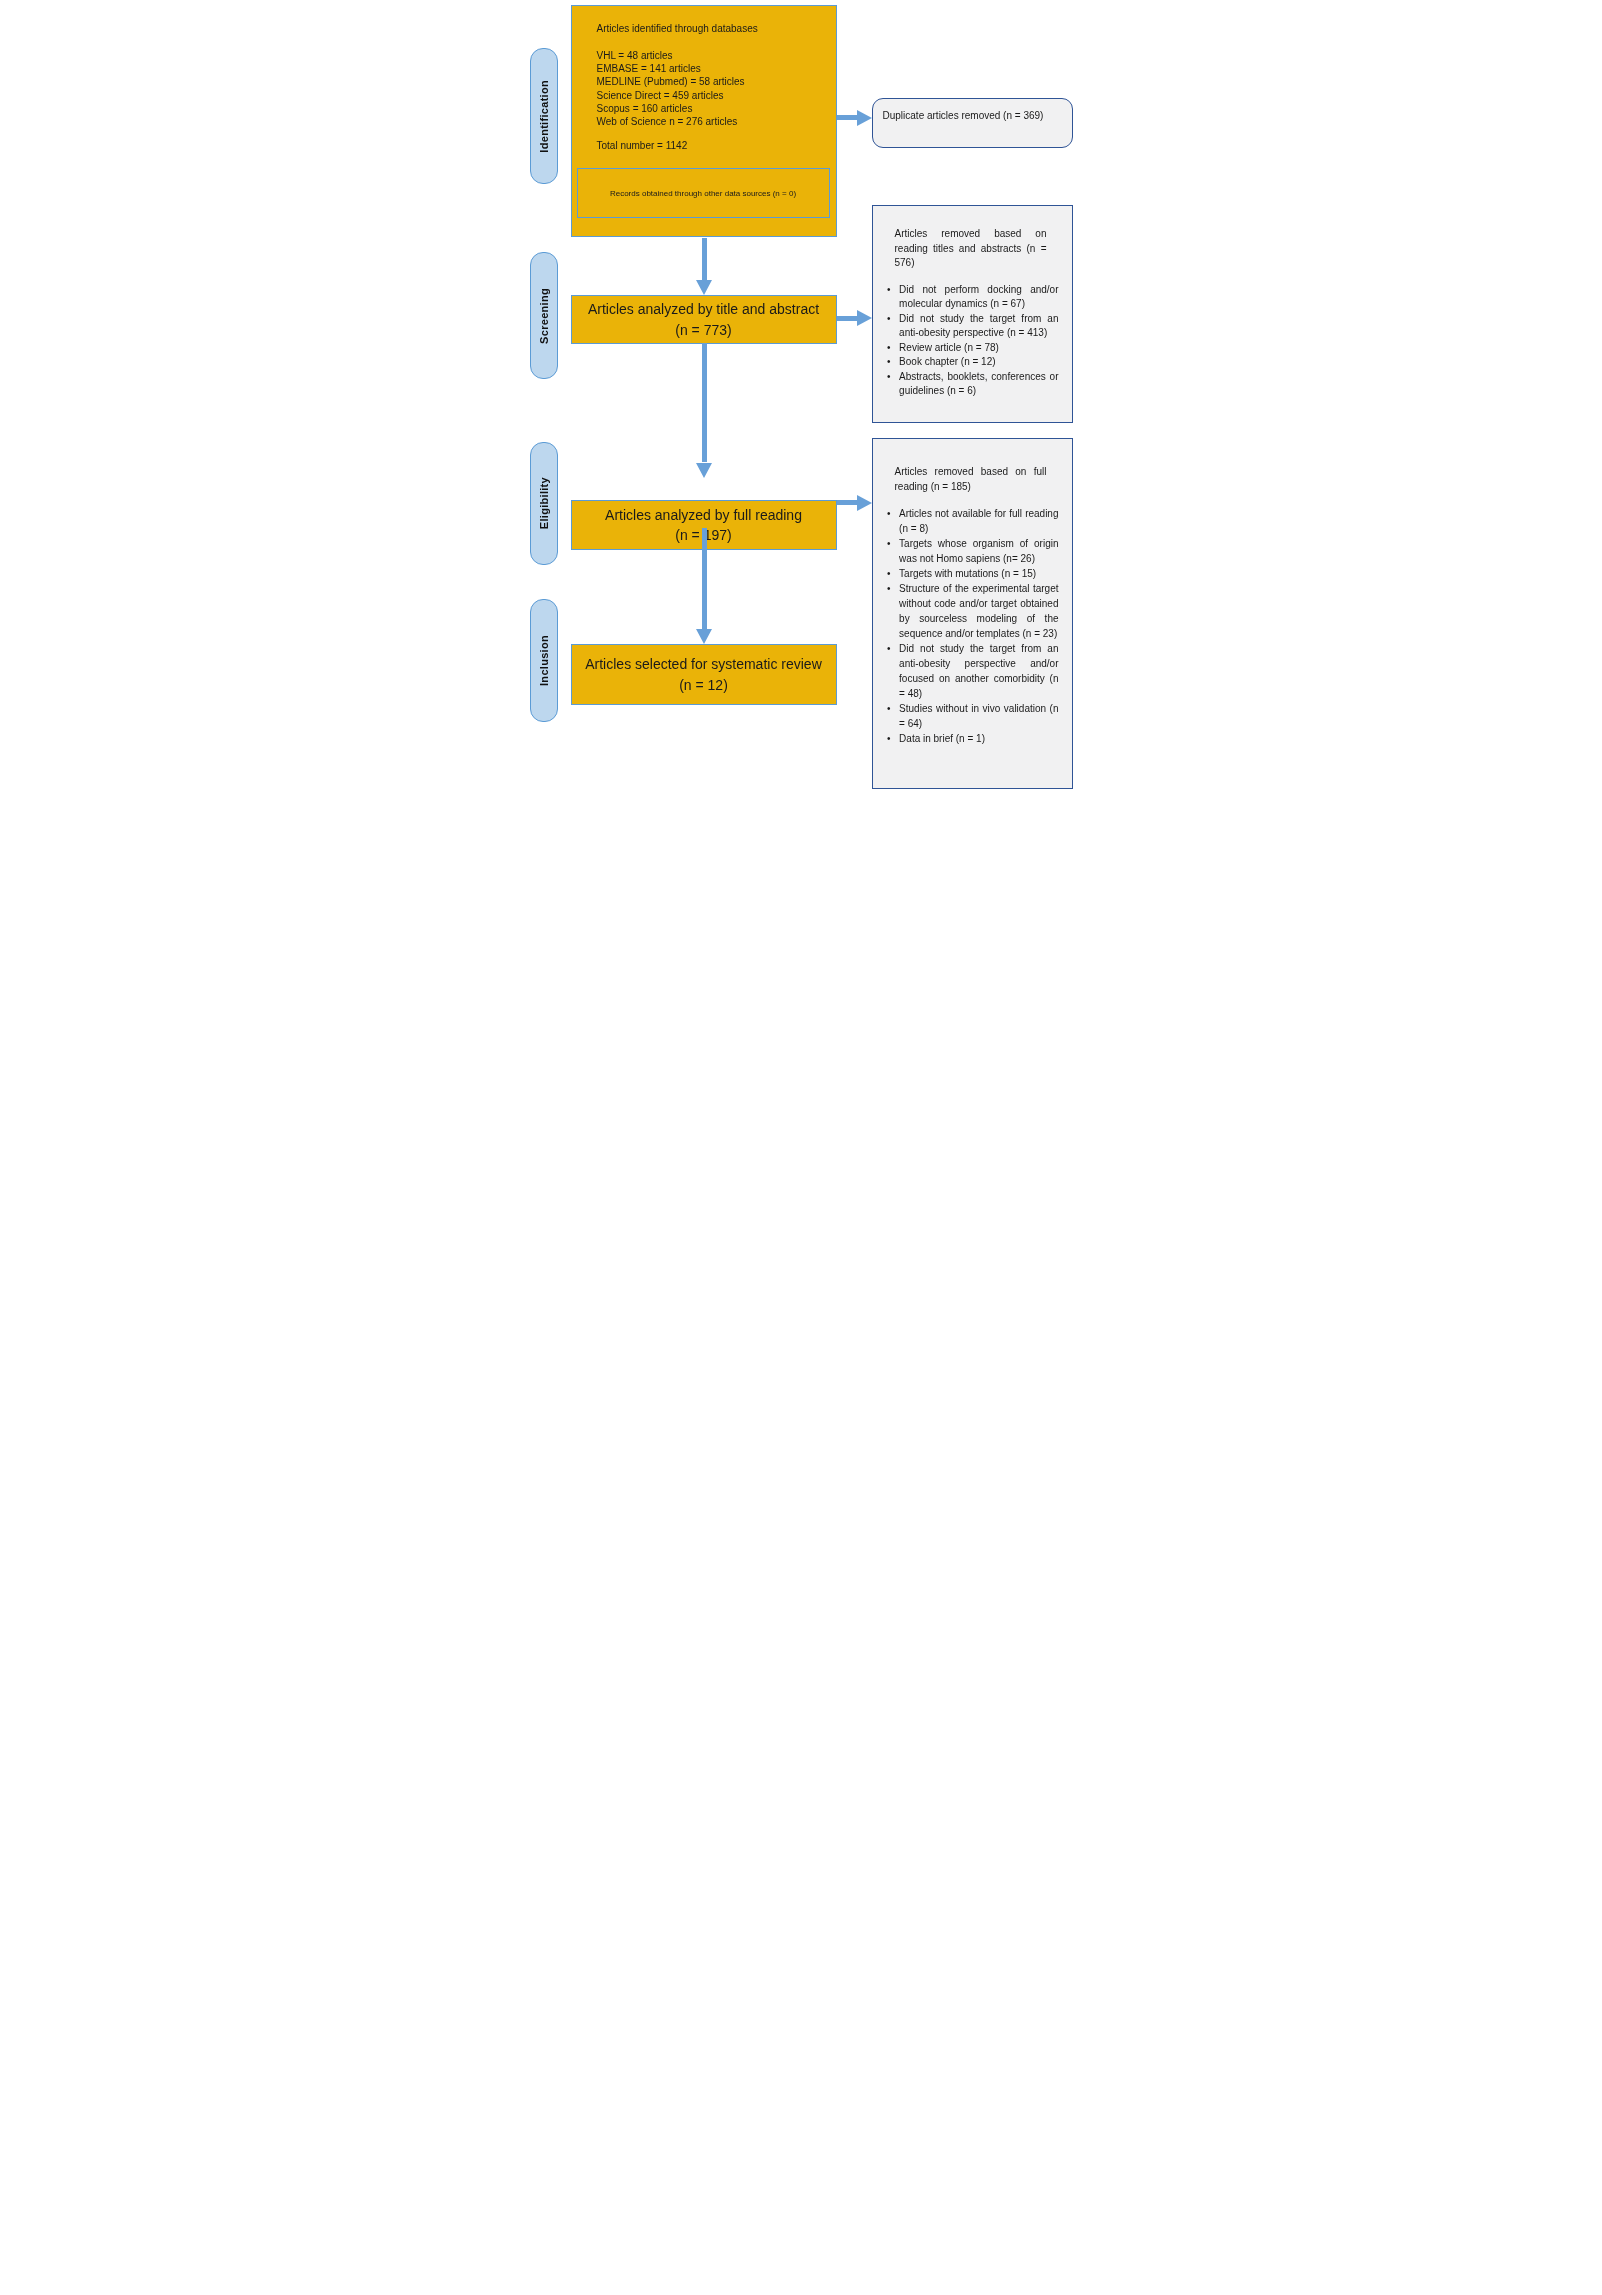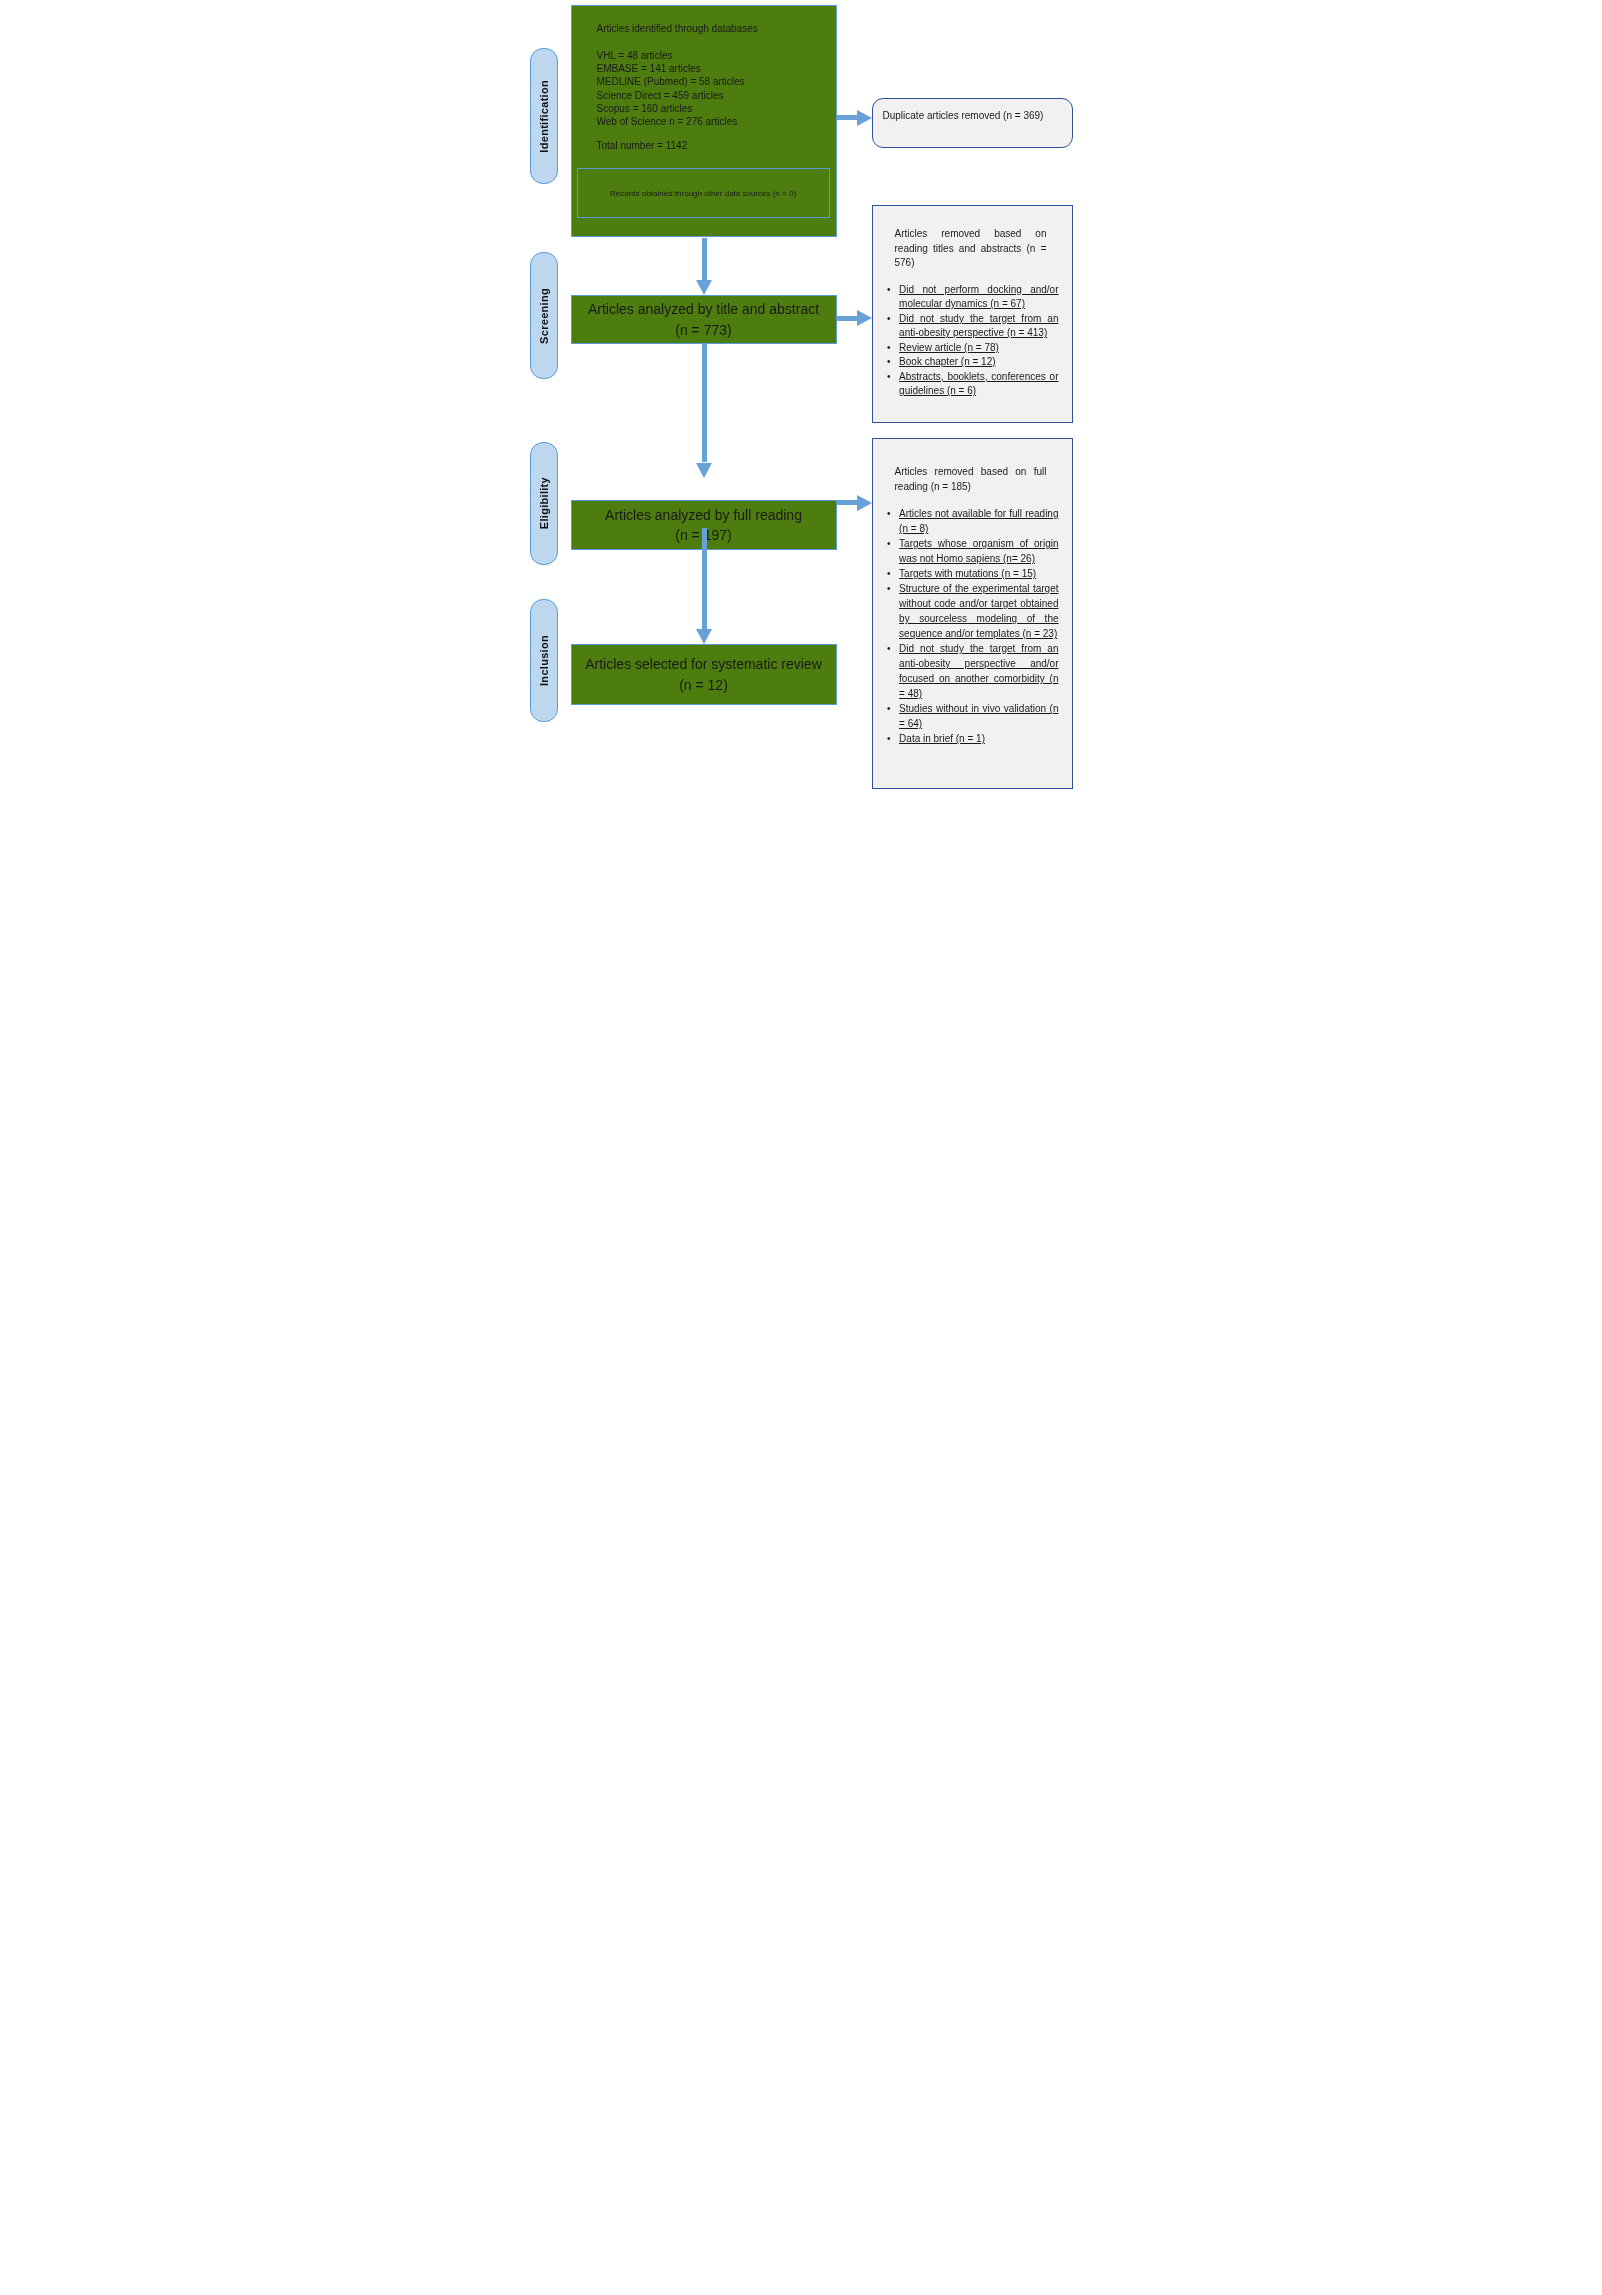--- a/index.html
+++ b/index.html
@@ -20,21 +20,21 @@
     white-space:nowrap;
   }
   #pill-identification { top:48px;  height:136px; }
   #pill-screening      { top:252px; height:127px; }
   #pill-eligibility    { top:442px; height:123px; }
   #pill-inclusion      { top:599px;height:123px; }
 
   
   .flowbox {
     position:absolute; box-sizing:border-box;
-    background:#4d7c0f; border:1.5px solid #5B9BD5;
+    background:#eab308; border:1.5px solid #5B9BD5;
   }
   #box-identification { left:46px; top:5px;  width:266px; height:232px; }
   #box-records        { left:52px;top:168px; width:253px; height:50px;
                         border-width:1.3px; display:flex; align-items:center; justify-content:center;
                         text-align:center; padding:3px 24px; z-index:2; }
   #box-screening      { left:46px; top:295px; width:266px; height:49px; }
   #box-eligibility    { left:46px; top:500px; width:266px; height:50px; }
   #box-inclusion      { left:46px; top:644px;width:266px; height:61px;align-items:center; }
   .centerbox { display:flex; flex-direction:column; align-items:center; justify-content:center;
                text-align:center; font-size:14px; line-height:1.45; padding:0 10px; }
@@ -50,21 +50,21 @@
   .rightbox {
     position:absolute; box-sizing:border-box;
     background:#F1F1F2; border:1.3px solid #2F5496;
     font-size:10px; text-align:justify;
   }
   #box-duplicates { left:347px; top:98px; width:201px; min-height:50px; padding:8.5px 10px;border-radius:11px; }
   #box-duplicates .rb-text { width:167px; line-height:1.5; }
   #box-removed-ta { left:347px; top:205px; width:201px; min-height:218px; padding:9px 13px 7px 10px; line-height:1.45; }
   #box-removed-fr { left:347px; top:438px; width:201px; min-height:351px; padding:13px 13px 8px 10px; line-height:1.5; }
   .rb-heading { margin:12px; }
-  ul.rb-list { margin:0; padding:0; list-style:none;text-decoration:underline; }
+  ul.rb-list { margin:0; padding:0; list-style:none; }
   ul.rb-list li { position:relative; padding-left:16.6px; margin:0; }
   ul.rb-list li::before { content:"\2022"; position:absolute; left:4.5px; top:0; }
 
   
   .stem-h { position:absolute; height:5px; background:#68A0D8; }
   .head-h { position:absolute; width:0; height:0;
             border-left:15px solid #68A0D8; border-top:8px solid transparent; border-bottom:8px solid transparent; }
   .stem-v { position:absolute; width:5px; background:#68A0D8; }
   .head-v { position:absolute; width:0; height:0;
             border-top:15px solid #68A0D8; border-left:8px solid transparent; border-right:8px solid transparent; }

